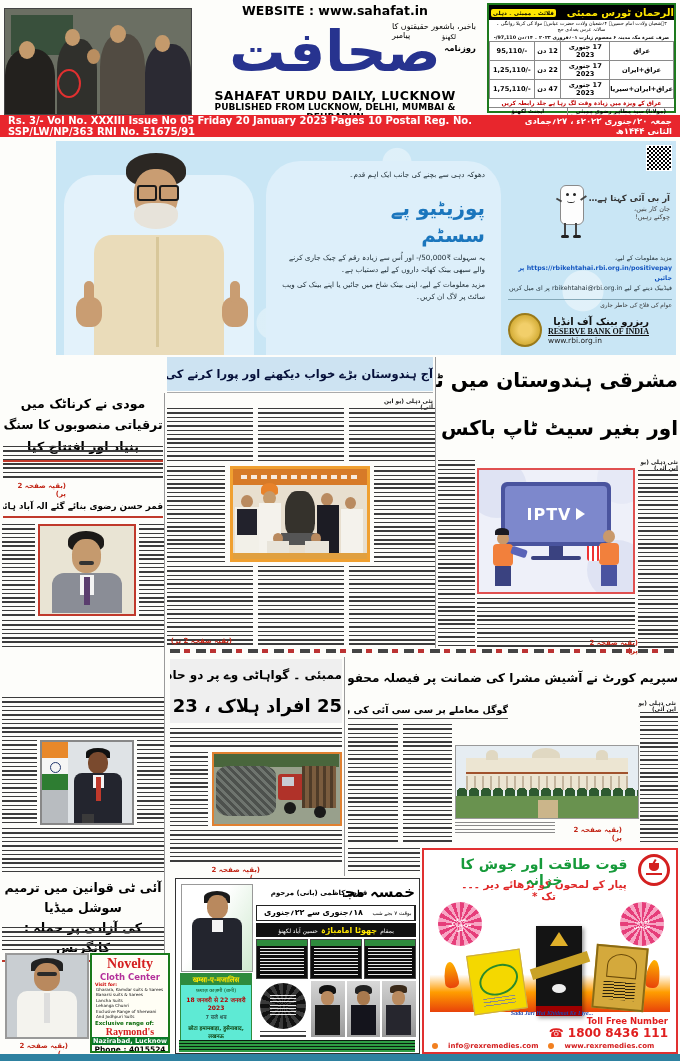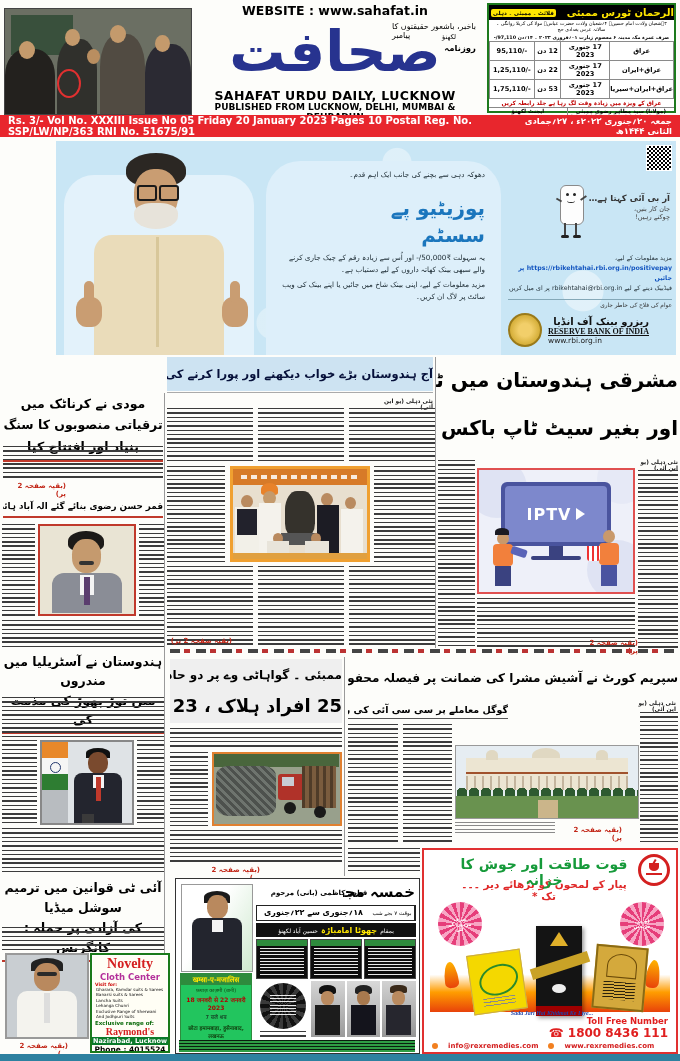--- a/index.html
+++ b/index.html
@@ -67,21 +67,21 @@
           <td class="rtl">عراق</td>
         </tr>
         <tr>
           <td>1,25,110/-</td>
           <td class="rtl">22 دن</td>
           <td class="rtl">17 جنوری 2023</td>
           <td class="rtl">عراق+ایران</td>
         </tr>
         <tr>
           <td>1,75,110/-</td>
-          <td class="rtl">53 دن</td>
+          <td class="rtl">47 دن</td>
           <td class="rtl">17 جنوری 2023</td>
           <td class="rtl">عراق+ایران+سیریا</td>
         </tr>
       </tbody>
         </table>
       <div class="rtl c b" style="font-size:5.8px;color:#c00000;padding:1px 0;border-bottom:1px solid #888;">عراق کے ویزہ میں زیادہ وقت لگ رہا ہے جلد رابطہ کریں</div>
       <div style="display:flex;height:26px;">
         <div style="width:42%;border-right:1px solid #888;text-align:center;">
           <div class="rtl b" style="font-size:5.5px;">ایجنٹ لکھنؤ</div>
           <div class="gkl" style="height:8px;margin:1px 3px;"></div>
@@ -251,24 +251,20 @@
     <div class="a" style="left:32px;top:13px;width:29px;height:34px;background:#c59a6e;border-radius:45%;"></div>
     <div class="a" style="left:39px;top:35px;width:15px;height:4px;background:#333;border-radius:2px;"></div>
     <div class="a" style="left:12px;top:47px;width:70px;height:40px;background:#8a8d96;border-radius:12px 12px 0 0;"></div>
     <div class="a" style="left:40px;top:49px;width:14px;height:20px;background:#f4f4f4;"></div>
     <div class="a" style="left:44px;top:51px;width:6px;height:28px;background:#5a3d6e;"></div>
   </div>
   <div class="a gk" style="left:2px;top:524px;width:33px;height:92px;"></div>
   <div class="a gk" style="left:139px;top:524px;width:25px;height:92px;"></div>
   <div class="a gk" style="left:2px;top:620px;width:162px;height:28px;"></div>
 
-  <div class="a rtl c" style="left:2px;top:652px;width:162px;">
-    <div class="b" style="font-size:12.5px;line-height:1.55;">ہندوستان نے آسٹریلیا میں مندروں</div>
-    <div class="b redrule" style="font-size:12.5px;line-height:1.55;padding-bottom:2px;">میں توڑ پھوڑ کی مذمت کی</div>
-  </div>
   <div class="a gk" style="left:2px;top:697px;width:162px;height:40px;"></div>
   <div class="a" style="left:40px;top:740px;width:94px;height:85px;border:2px solid #888;box-sizing:border-box;background:#dfe3e6;overflow:hidden;">
     <div class="a" style="left:0;top:0;width:26px;height:16px;background:#e8882a;"></div>
     <div class="a" style="left:0;top:16px;width:26px;height:16px;background:#f5f5f5;"></div>
     <div class="a" style="left:8px;top:20px;width:9px;height:9px;border:1.5px solid #24386e;border-radius:50%;"></div>
     <div class="a" style="left:0;top:32px;width:26px;height:16px;background:#2e7d32;"></div>
     <div class="a" style="left:0;top:48px;width:26px;height:33px;background:#b8bcc0;"></div>
     <div class="a" style="left:44px;top:6px;width:24px;height:10px;background:#111;border-radius:50% 50% 0 0;"></div>
     <div class="a" style="left:46px;top:10px;width:20px;height:22px;background:#7a4a2e;border-radius:45%;"></div>
     <div class="a" style="left:32px;top:31px;width:48px;height:50px;background:#23252e;border-radius:8px 8px 0 0;"></div>
@@ -334,21 +330,21 @@
     <div class="a rtl c b nw" style="right:4px;top:4px;width:72px;font-size:15px;">خمسہ مجالس</div>
     <div class="a rtl c b" style="left:80px;top:10px;width:126px;font-size:7px;">فیاض کاظمی (بانی) مرحوم</div>
 
     <div class="a" style="left:5px;top:5px;width:70px;height:86px;background:linear-gradient(120deg,#ffffff 40%,#cfe9cf);border:1px solid #999;overflow:hidden;">
       <div class="a" style="left:22px;top:6px;width:26px;height:12px;background:#1a1a1a;border-radius:50% 50% 0 0;"></div>
       <div class="a" style="left:25px;top:10px;width:21px;height:24px;background:#b9895e;border-radius:45%;"></div>
       <div class="a" style="left:10px;top:33px;width:50px;height:52px;background:#23252e;border-radius:8px 8px 0 0;"></div>
       <div class="a" style="left:30px;top:35px;width:11px;height:12px;background:#f4f4f4;"></div>
     </div>
 
-    <div class="a" style="left:4px;top:94px;width:72px;height:78px;background:#22c55e;border:1px solid #2e8b3d;box-sizing:border-box;">
+    <div class="a" style="left:4px;top:94px;width:72px;height:78px;background:#5eead4;border:1px solid #2e8b3d;box-sizing:border-box;">
       <div class="c b" style="background:#2e8b3d;color:#ffe600;font-size:7px;padding:1px 0;">खम्सा-ए-मजालिस</div>
       <div class="c" style="font-size:5px;color:#114411;margin-top:2px;">फ़याज़ काज़मी (बानी)</div>
       <div class="c b" style="font-size:6px;color:#b30000;margin-top:3px;">18 जनवरी से 22 जनवरी 2023</div>
       <div class="c" style="font-size:5.5px;color:#111;margin-top:2px;">7 बजे शब</div>
       <div class="c b" style="font-size:5.5px;color:#114411;margin-top:3px;">छोटा इमामबाड़ा, हुसैनाबाद, लखनऊ</div>
     </div>
 
     <div class="a" style="left:80px;top:26px;width:160px;height:16px;border:1px solid #222;display:flex;box-sizing:border-box;">
       <div class="rtl c b" style="flex:1;font-size:8px;line-height:14px;">۱۸؍جنوری سے ۲۲؍جنوری ۲۰۲۳ء تک</div>
       <div class="rtl c" style="width:44px;border-right:1px solid #222;font-size:5.5px;line-height:14px;">بوقت ۷ بجے شب</div>

